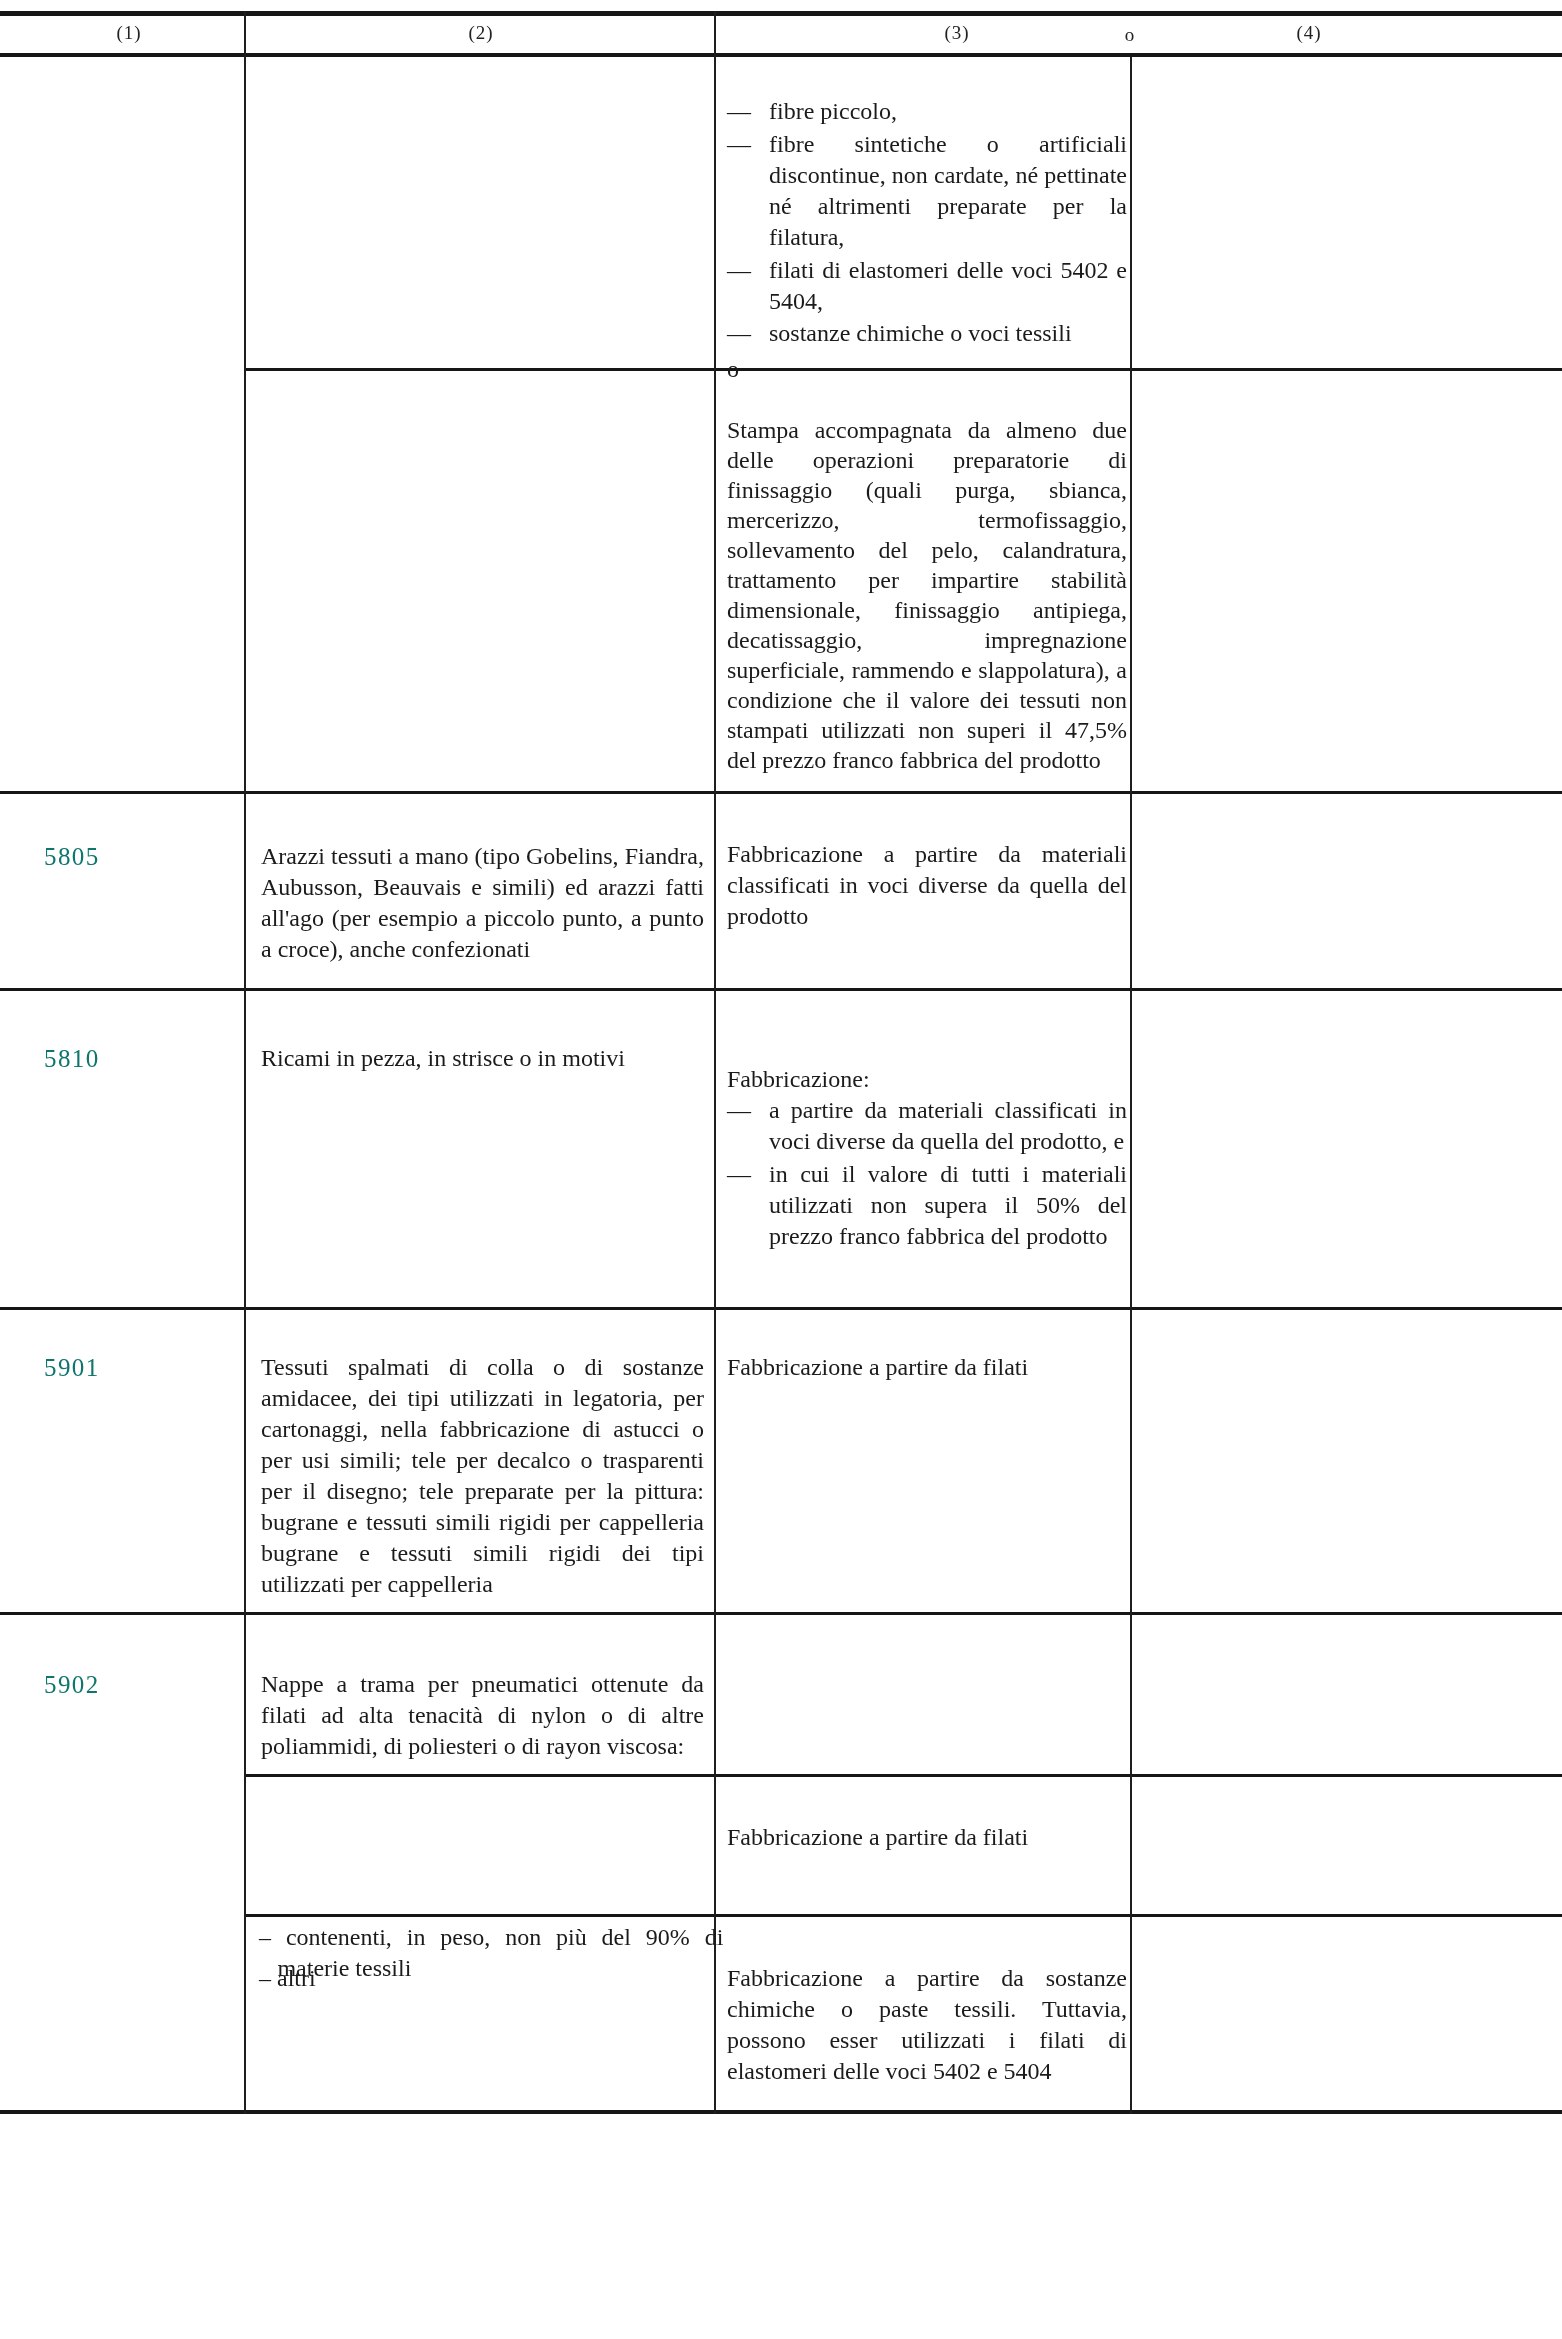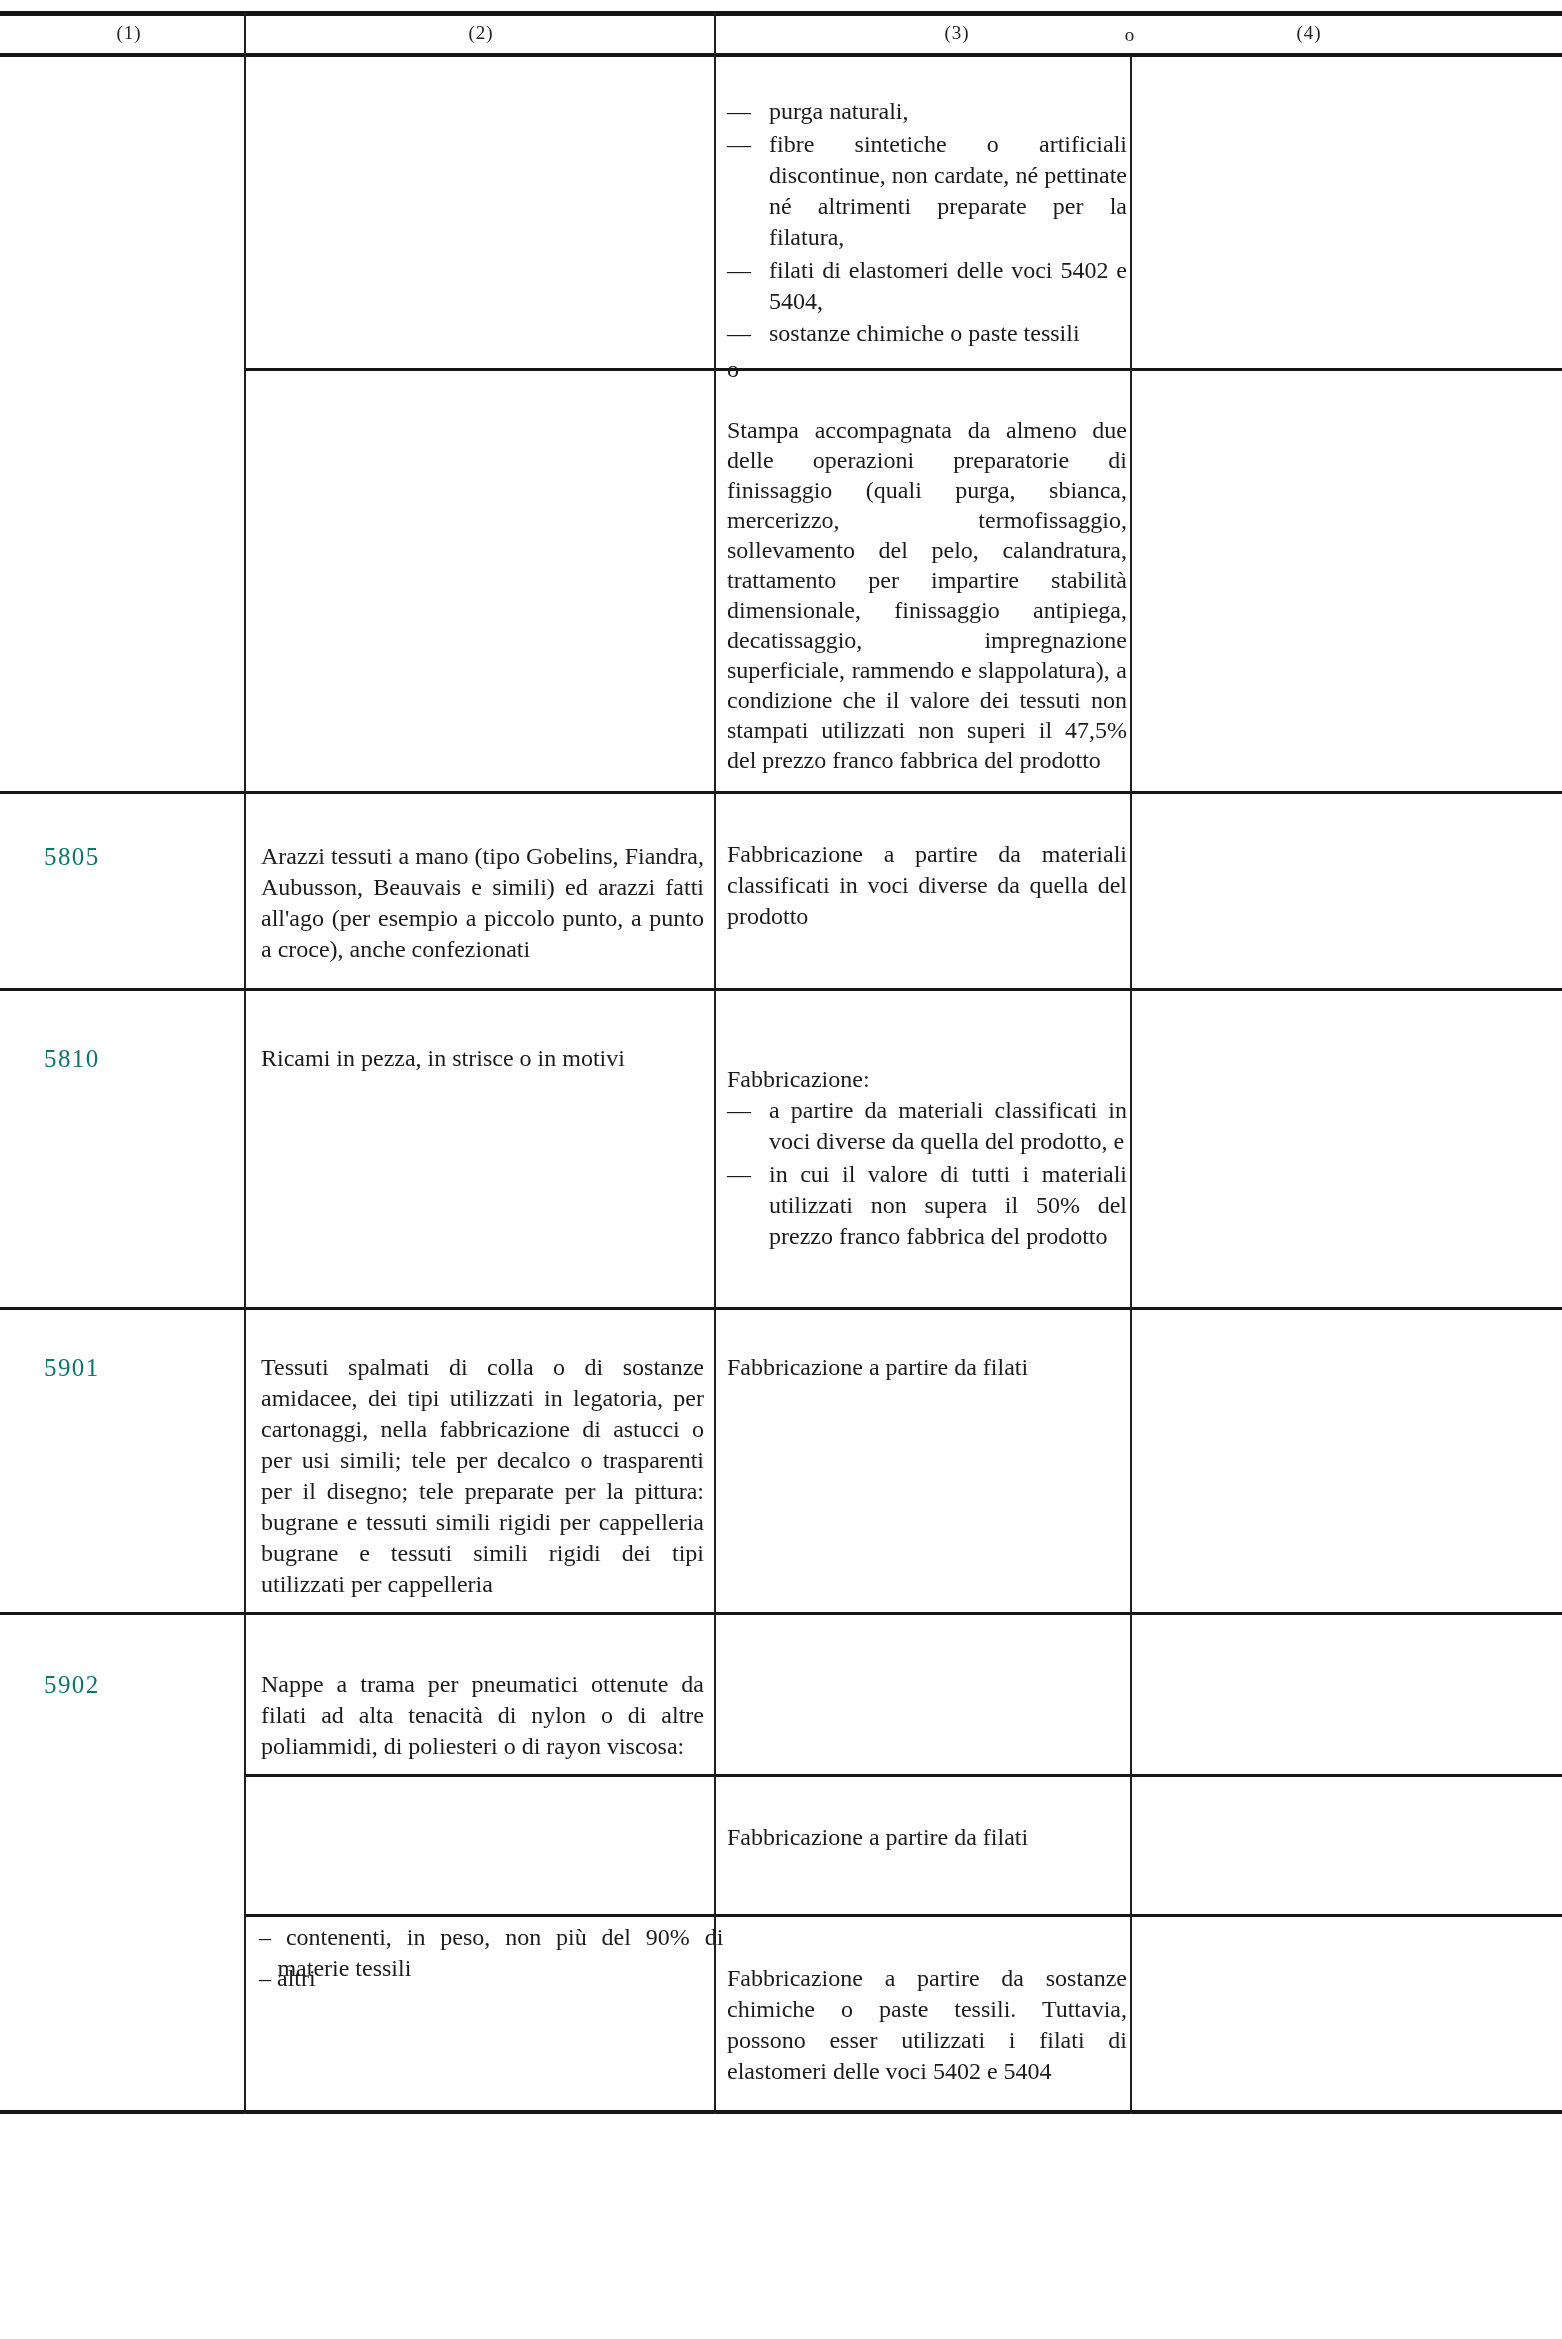--- a/index.html
+++ b/index.html
@@ -65,33 +65,33 @@
 
   <div class="hcell" style="left:129px;">(1)</div>
   <div class="hcell" style="left:481px;">(2)</div>
   <div class="hcell" style="left:957px;">(3)</div>
   <div class="hcell" style="left:1130px;top:24px;">o</div>
   <div class="hcell" style="left:1309px;">(4)</div>
 
   <div class="cell col3" style="top:96px;">
     <div class="li">
       <span class="dash">—</span>
-      <span>purga naturali,</span>
+      <span>fibre piccolo,</span>
     </div>
     <div class="li">
       <span class="dash">—</span>
       <span>fibre sintetiche o artificiali discontinue, non cardate, né pettinate né altrimenti preparate per la filatura,</span>
     </div>
     <div class="li">
       <span class="dash">—</span>
       <span>filati di elastomeri delle voci 5402 e 5404,</span>
     </div>
     <div class="li">
       <span class="dash">—</span>
-      <span>sostanze chimiche o paste tessili</span>
+      <span>sostanze chimiche o voci tessili</span>
     </div>
     <div class="connector">o</div>
   </div>
 
   <div class="cell col3 tight" style="top:415px;">Stampa accompagnata da almeno due delle operazioni preparatorie di finissaggio (quali purga, sbianca, mercerizzo, termofissaggio, sollevamento del pelo, calandratura, trattamento per impartire stabilità dimensionale, finissaggio antipiega, decatissaggio, impregnazione superficiale, rammendo e slappolatura), a condizione che il valore dei tessuti non stampati utilizzati non superi il 47,5% del prezzo franco fabbrica del prodotto</div>
 
   <div class="code" style="top:843px;">5805</div>
   <div class="cell col2" style="top:841px;">Arazzi tessuti a mano (tipo Gobelins, Fiandra, Aubusson, Beauvais e simili) ed arazzi fatti all'ago (per esempio a piccolo punto, a punto a croce), anche confezionati</div>
   <div class="cell col3" style="top:839px;">Fabbricazione a partire da materiali classificati in voci diverse da quella del prodotto</div>
 

